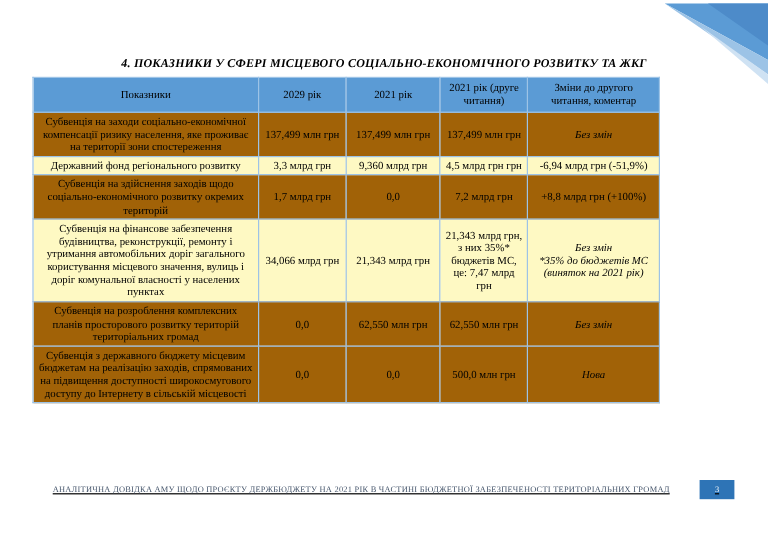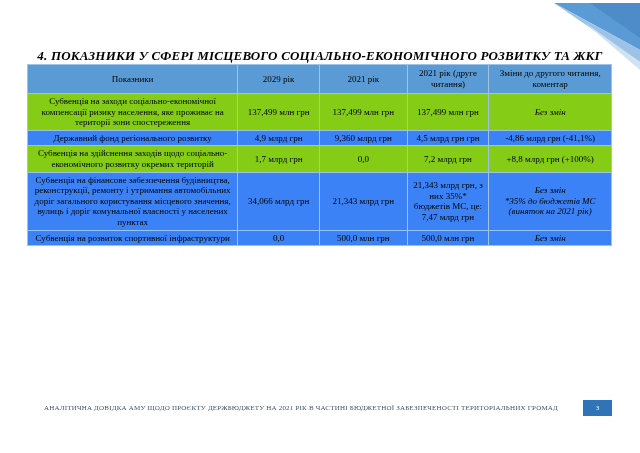--- a/index.html
+++ b/index.html
@@ -8,48 +8,48 @@
     font-family:"Liberation Serif", serif;
     position:relative;overflow:hidden;
     -webkit-font-smoothing:antialiased;
   }
   .slide{position:relative;width:640px;height:453px;background:#ffffff;}
 
   .corner-deco{position:absolute;top:0;right:0;width:90px;height:72px;}
 
   .page-title{
     position:absolute;top:48px;left:30px;width:580px;
-    text-align:center;font-size:13px;font-weight:bold;font-style:italic;
+    text-align:center;font-size:10px;font-weight:bold;font-style:italic;
     color:#000000;letter-spacing:0.2px;
   }
 
   table.main{
-    position:absolute;left:27px;top:64px;width:585px;
+    position:absolute;left:27px;top:64px;width:523px;
     border-collapse:collapse;table-layout:fixed;
     font-size:9px;color:#000000;
   }
   table.main th, table.main td{
     border:1px solid #9DC3E6;
     padding:2px 4px;vertical-align:middle;line-height:1.18;
   }
   table.main th{
     background:#5B9BD5;font-weight:normal;text-align:center;
     height:24px;color:#000000;
   }
-  table.main td{background:#3b82f6;text-align:center;}
-  table.main tr.alt td{background:#84cc16;}
+  table.main td{background:#fef9c3;text-align:center;}
+  table.main tr.alt td{background:#a16207;}
   td.c0{text-align:left;}
   td.c4{white-space:pre-line;}
   .it{font-style:italic;}
   .bold{font-weight:normal;}
   col.w0{width:36%;} col.w1{width:14%;} col.w2{width:15%;} col.w3{width:14%;} col.w4{width:21%;}
 
   .footer{
     position:absolute;left:27px;top:400px;width:585px;
-    display:flex;align-items:center;justify-content:space-between;gap:8px;
+    display:flex;align-items:center;justify-content:space-between;gap:8px;text-decoration:underline;
   }
   .footer-text{
     flex:1;text-align:center;font-size:7px;color:#44546A;letter-spacing:0.2px;
   }
   .page-box{
     width:29px;height:16px;background:#2E74B6;color:#ffffff;
     display:flex;align-items:center;justify-content:center;
     font-size:7px;flex:0 0 auto;
   }
 </style>
@@ -87,47 +87,54 @@
     <tbody>
       <tr class="alt">
         <td class="c0">Субвенція на заходи соціально-економічної компенсації ризику населення, яке проживає на території зони спостереження</td>
         <td class="c1">137,499 млн грн</td>
         <td class="c2">137,499 млн грн</td>
         <td class="c3">137,499 млн грн</td>
         <td class="c4 it">Без змін</td>
       </tr>
       <tr>
         <td class="c0">Державний фонд регіонального розвитку</td>
-        <td class="c1">4,9 млрд грн</td>
+        <td class="c1">3,3 млрд грн</td>
         <td class="c2">9,360 млрд грн</td>
         <td class="c3">4,5 млрд грн грн</td>
-        <td class="c4">-4,86 млрд грн (-41,1%)</td>
+        <td class="c4">-6,94 млрд грн (-51,9%)</td>
       </tr>
       <tr class="alt">
         <td class="c0">Субвенція на здійснення заходів щодо соціально-економічного розвитку окремих територій</td>
         <td class="c1">1,7 млрд грн</td>
         <td class="c2">0,0</td>
         <td class="c3">7,2 млрд грн</td>
         <td class="c4">+8,8 млрд грн (+100%)</td>
       </tr>
       <tr>
         <td class="c0">Субвенція на фінансове забезпечення будівництва, реконструкції, ремонту і утримання автомобільних доріг загального користування місцевого значення, вулиць і доріг комунальної власності у населених пунктах</td>
         <td class="c1">34,066 млрд грн</td>
         <td class="c2">21,343 млрд грн</td>
         <td class="c3">21,343 млрд грн, з них 35%* бюджетів МС, це: 7,47 млрд грн</td>
         <td class="c4 it">Без змін
 *35% до бюджетів МС
 (виняток на 2021 рік)</td>
       </tr>
-      <tr>
-        <td class="c0">Субвенція на розвиток спортивної інфраструктури</td>
+      <tr class="alt">
+        <td class="c0">Субвенція на розроблення комплексних планів просторового розвитку територій територіальних громад</td>
         <td class="c1">0,0</td>
-        <td class="c2">500,0 млн грн</td>
+        <td class="c2">62,550 млн грн</td>
+        <td class="c3">62,550 млн грн</td>
+        <td class="c4 it">Без змін</td>
+      </tr>
+      <tr class="alt">
+        <td class="c0">Субвенція з державного бюджету місцевим бюджетам на реалізацію заходів, спрямованих на підвищення доступності широкосмугового доступу до Інтернету в сільській місцевості</td>
+        <td class="c1">0,0</td>
+        <td class="c2">0,0</td>
         <td class="c3">500,0 млн грн</td>
-        <td class="c4 it">Без змін</td>
+        <td class="c4 it">Нова</td>
       </tr>
     </tbody>
   </table>
 
   <div class="footer">
     <div class="footer-text">АНАЛІТИЧНА ДОВІДКА АМУ ЩОДО ПРОЄКТУ ДЕРЖБЮДЖЕТУ НА 2021 РІК В ЧАСТИНІ БЮДЖЕТНОЇ ЗАБЕЗПЕЧЕНОСТІ ТЕРИТОРІАЛЬНИХ ГРОМАД</div>
     <div class="page-box">3</div>
   </div>
 
 </div>

